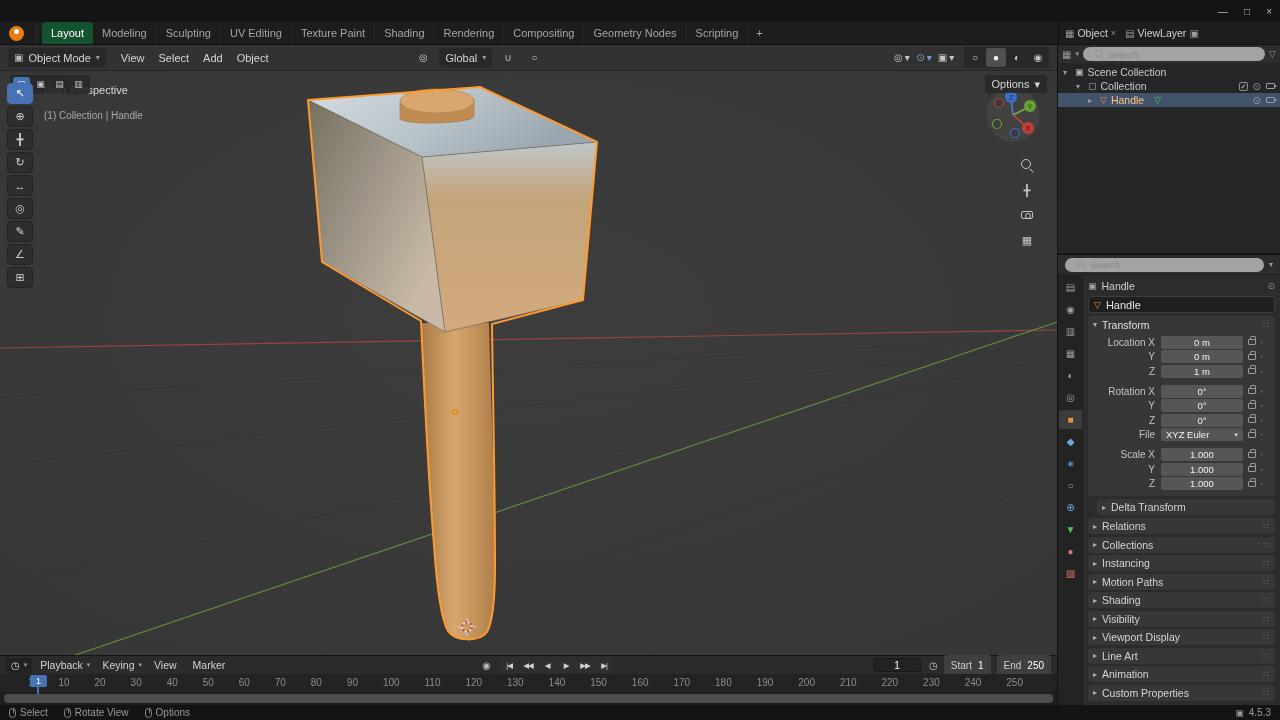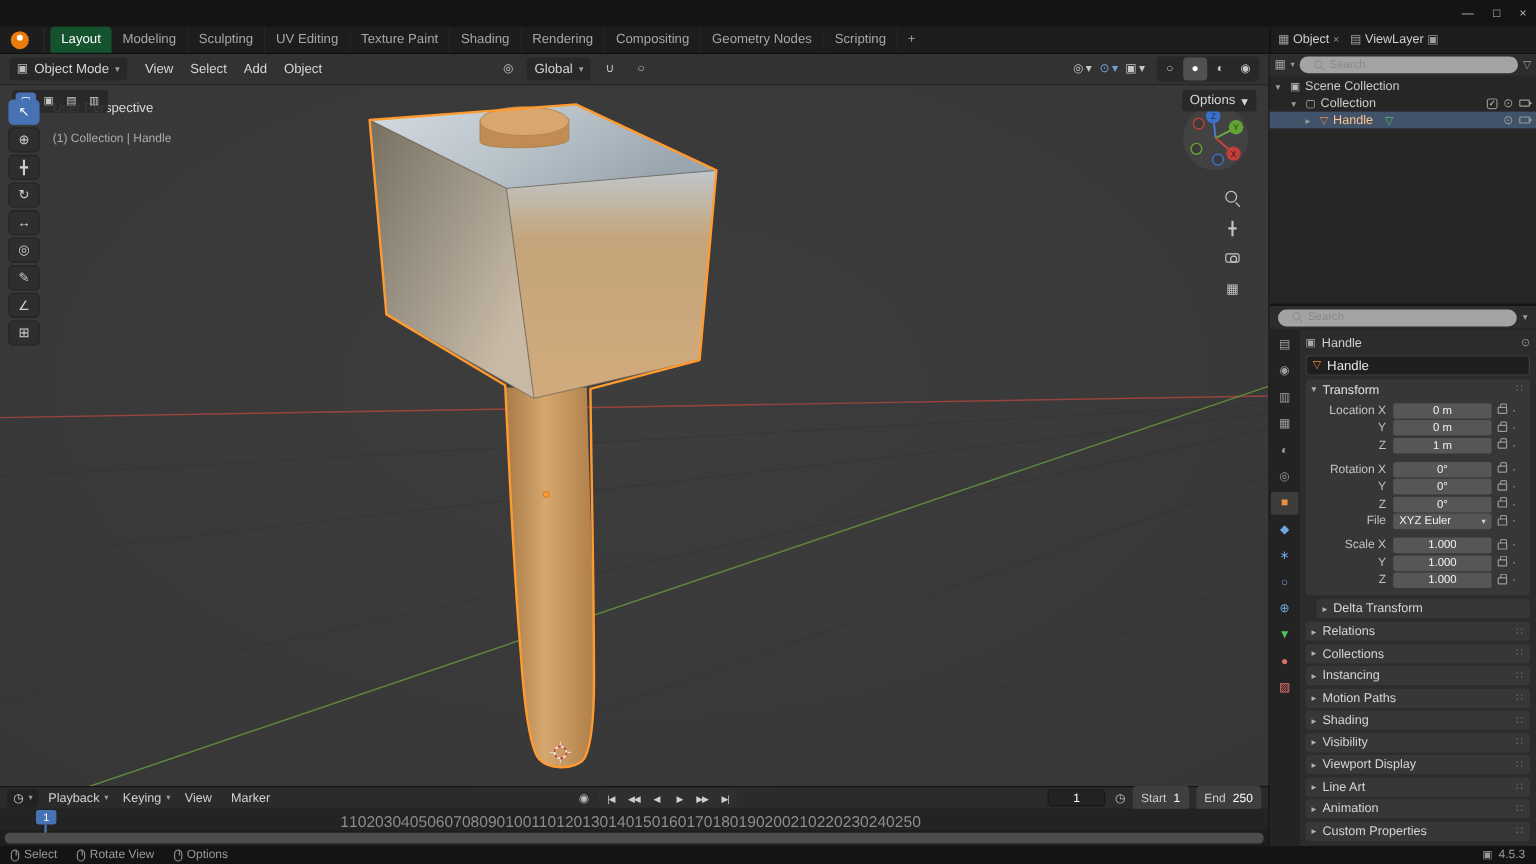--- a/index.html
+++ b/index.html
@@ -132,21 +132,21 @@
   .tl-header .caret{font-size:7px;color:#9a9a9a}
   .tl-ed-chip{display:flex;align-items:center;gap:4px;background:#222;border-radius:3px;height:15px;padding:0 5px;color:#c9c9c9;font-size:10px}
   .tl-spacer{flex:1}
   .autokey{color:#bdbdbd;font-size:10px;margin-right:6px}
   .transport{display:flex;background:#2f2f2f;border-radius:3px;padding:1px;gap:1px}
   .tbtn{min-width:18px;height:14px;display:flex;align-items:center;justify-content:center;color:#cfcfcf;font-size:7.5px;letter-spacing:-1px;padding:0 3px;border-radius:2px}
   .frame-chip{width:48px;height:14px;background:#232323;border:1px solid #191919;border-radius:3px;color:#fff;font-size:10px;display:flex;align-items:center;justify-content:center;margin-left:12px}
   .range-chip{height:14px;background:#3f3f3f;border-radius:3px;display:flex;align-items:center;gap:6px;padding:10px 7px;font-size:10px;color:#cdcdcd;margin-left:4px}
   .range-chip b{color:#fff;font-weight:normal}
   .ruler{height:19px;background:#232323;position:relative}
-  .ticks{position:absolute;left:28px;right:34px;top:3px;display:flex;justify-content:center;font-size:13px;color:#8d8d8d}
+  .ticks{position:absolute;left:28px;right:34px;top:3px;display:flex;justify-content:space-between;font-size:10px;color:#8d8d8d}
   .playhead{position:absolute;left:30px;top:1px;width:17px;z-index:2}
   .playhead .ph-box{background:#4772b3;border-radius:2px;color:#fff;font-size:9px;text-align:center;height:12px;line-height:12px}
   .playhead::after{content:'';position:absolute;left:7px;top:12px;width:2px;height:7px;background:#4772b3}
   .tl-scroll{height:13px;background:#1e1e1e;padding:2px 4px}
   .tl-thumb{height:9px;background:#4d4d4d;border-radius:4px;width:100%}
 
   
   .statusbar{height:15px;background:#141414;display:flex;align-items:center;gap:16px;padding:0 9px;color:#9a9a9a;font-size:10px}
   .sb-item{display:flex;align-items:center;gap:4px}
   .sb-right{margin-left:auto;display:flex;align-items:center;gap:5px}

